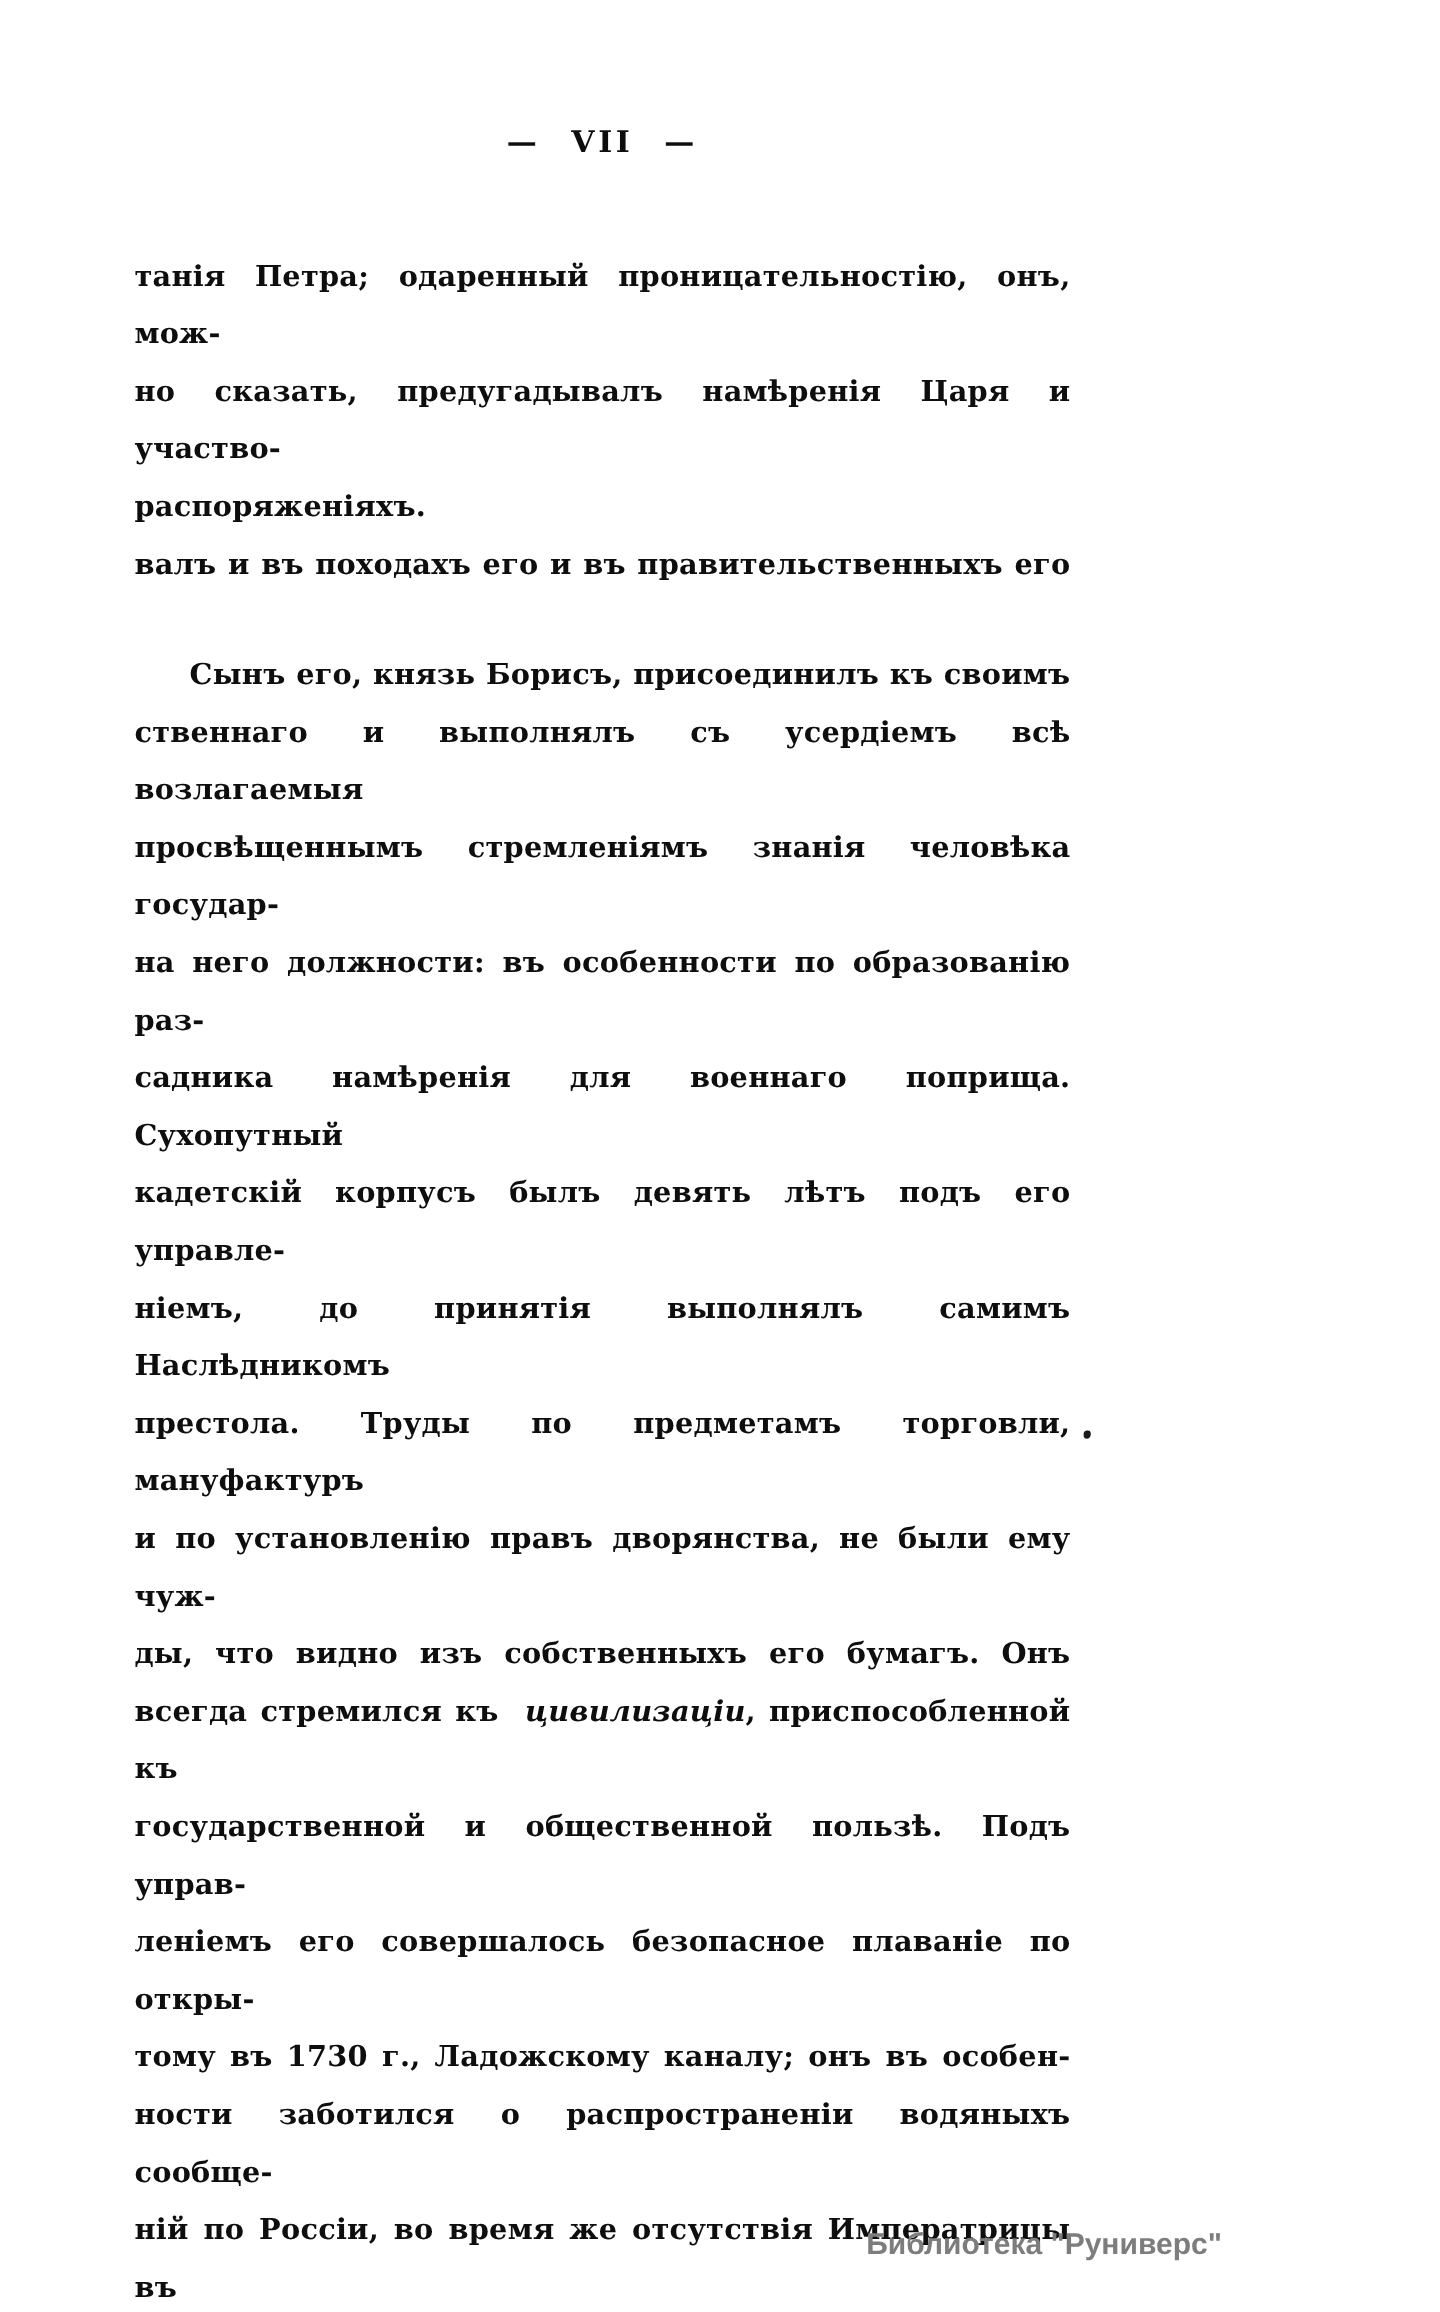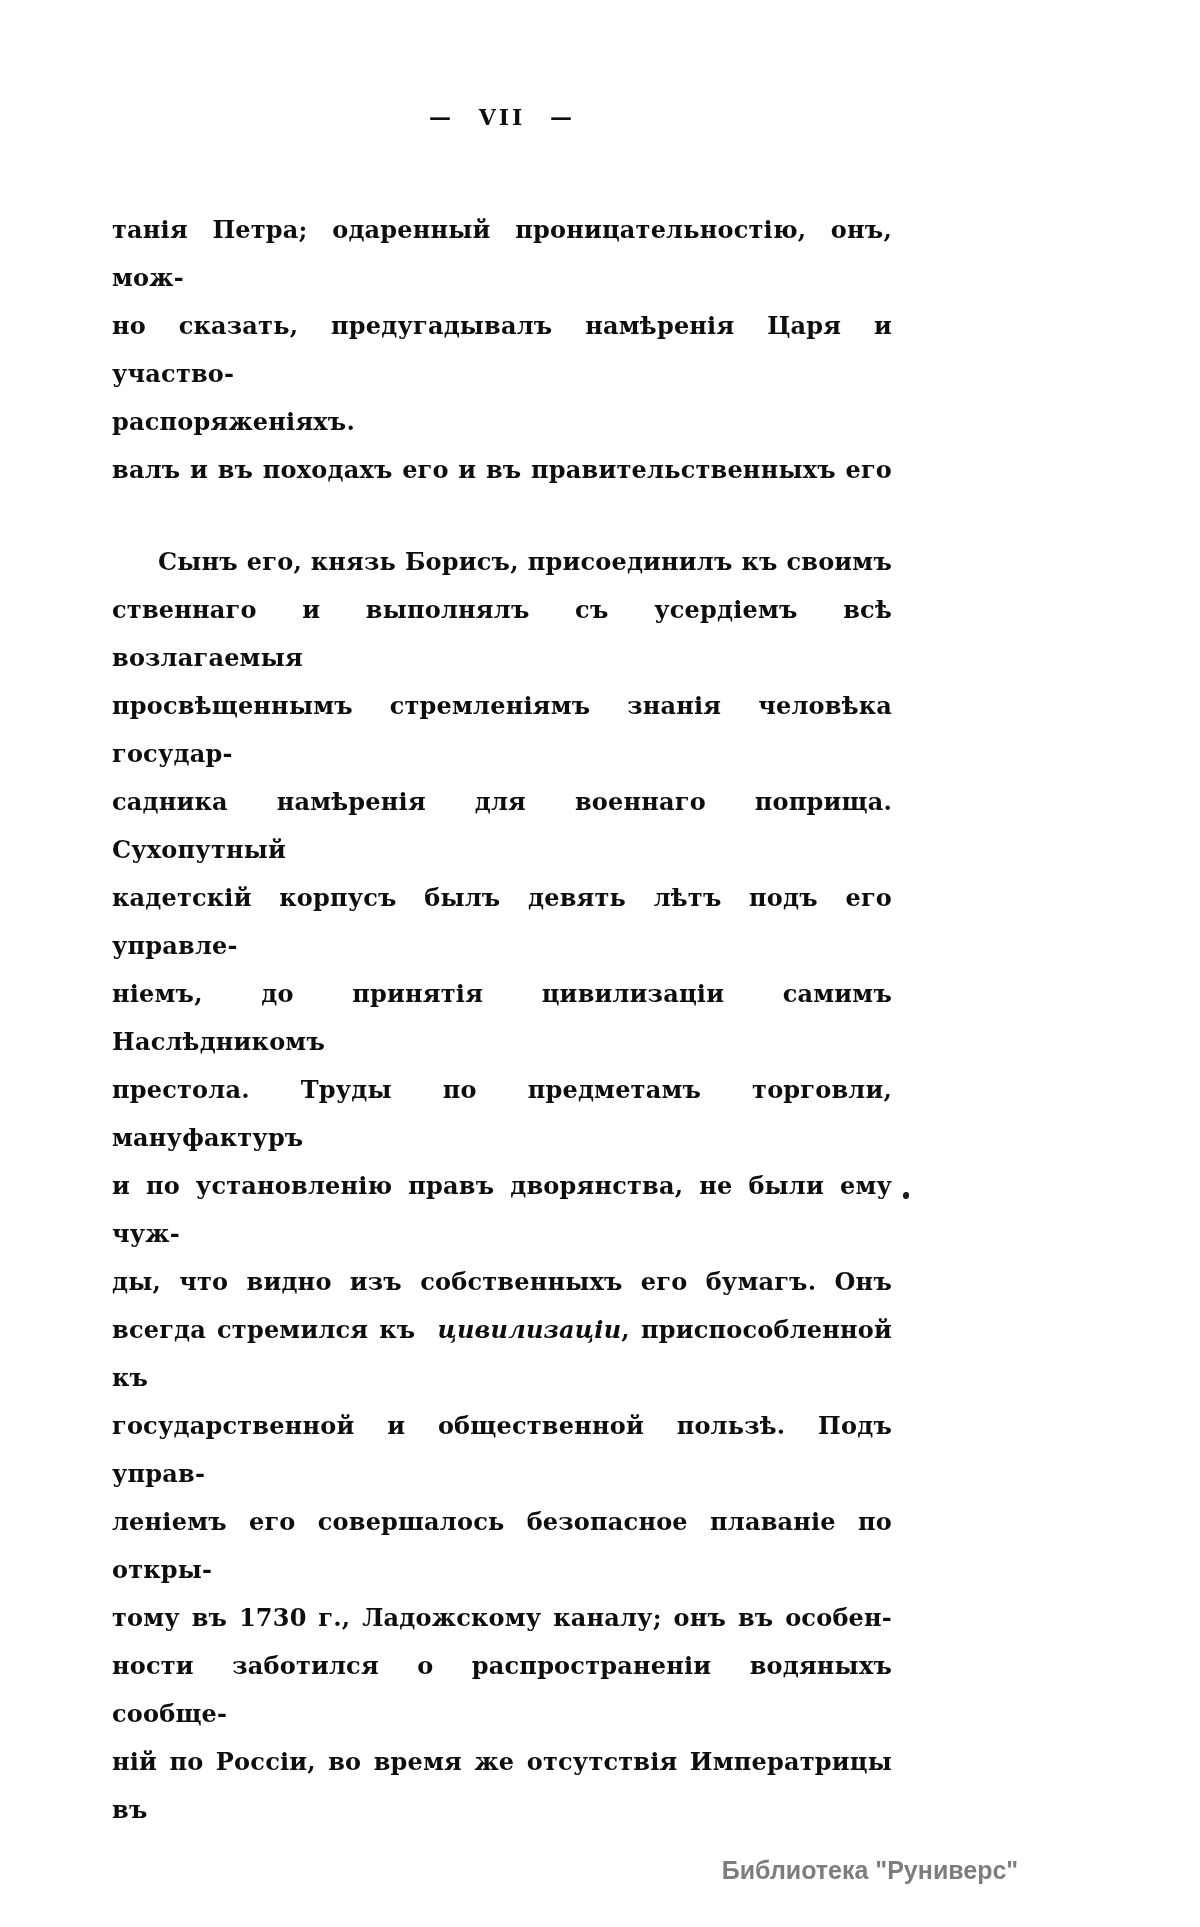--- a/index.html
+++ b/index.html
@@ -14,21 +14,21 @@
     font-family: "DejaVu Serif", serif;
     color: #0e0e0e;
     overflow: hidden;
   }
   .page-number {
     position: absolute;
     left: 112px;
     top: 104px;
     width: 780px;
     text-align: center;
-    font-size: 22px;
+    font-size: 25px;
     font-weight: bold;
     letter-spacing: 3px;
     word-spacing: 14px;
   }
   .text-block {
     position: absolute;
     left: 112px;
     top: 206px;
     width: 780px;
     font-size: 24px;
@@ -78,23 +78,24 @@
     <div class="para">
       <div class="line"><span>танія Петра; одаренный проницательностію, онъ, мож-</span></div>
       <div class="line"><span>но сказать, предугадывалъ намѣренія Царя и участво-</span></div>
       <div class="line line-last"><span>распоряженіяхъ.</span></div>
       <div class="line"><span>валъ и въ походахъ его и въ правительственныхъ его</span></div>
     </div>
     <div class="para">
       <div class="line line-indent"><span>Сынъ его, князь Борисъ, присоединилъ къ своимъ</span></div>
       <div class="line"><span>ственнаго и выполнялъ съ усердіемъ всѣ возлагаемыя</span></div>
       <div class="line"><span>просвѣщеннымъ стремленіямъ знанія человѣка государ-</span></div>
+      <div class="line"><span>на него должности: въ особенности по образованію раз-</span></div>
       <div class="line"><span>садника намѣренія для военнаго поприща. Сухопутный</span></div>
       <div class="line"><span>кадетскій корпусъ былъ девять лѣтъ подъ его управле-</span></div>
-      <div class="line"><span>ніемъ, до принятія цивилизаціи самимъ Наслѣдникомъ</span></div>
+      <div class="line"><span>ніемъ, до принятія выполнялъ самимъ Наслѣдникомъ</span></div>
       <div class="line"><span>престола. Труды по предметамъ торговли, мануфактуръ</span></div>
       <div class="line"><span>и по установленію правъ дворянства, не были ему чуж-</span></div>
       <div class="line"><span>ды, что видно изъ собственныхъ его бумагъ. Онъ</span></div>
       <div class="line"><span>всегда стремился къ </span><span class="italic">цивилизаціи</span><span>, приспособленной къ</span></div>
       <div class="line"><span>государственной и общественной пользѣ. Подъ управ-</span></div>
       <div class="line"><span>леніемъ его совершалось безопасное плаваніе по откры-</span></div>
       <div class="line"><span>тому въ 1730 г., Ладожскому каналу; онъ въ особен-</span></div>
       <div class="line"><span>ности заботился о распространеніи водяныхъ сообще-</span></div>
       <div class="line"><span>ній по Россіи, во время же отсутствія Императрицы въ</span></div>
     </div>

